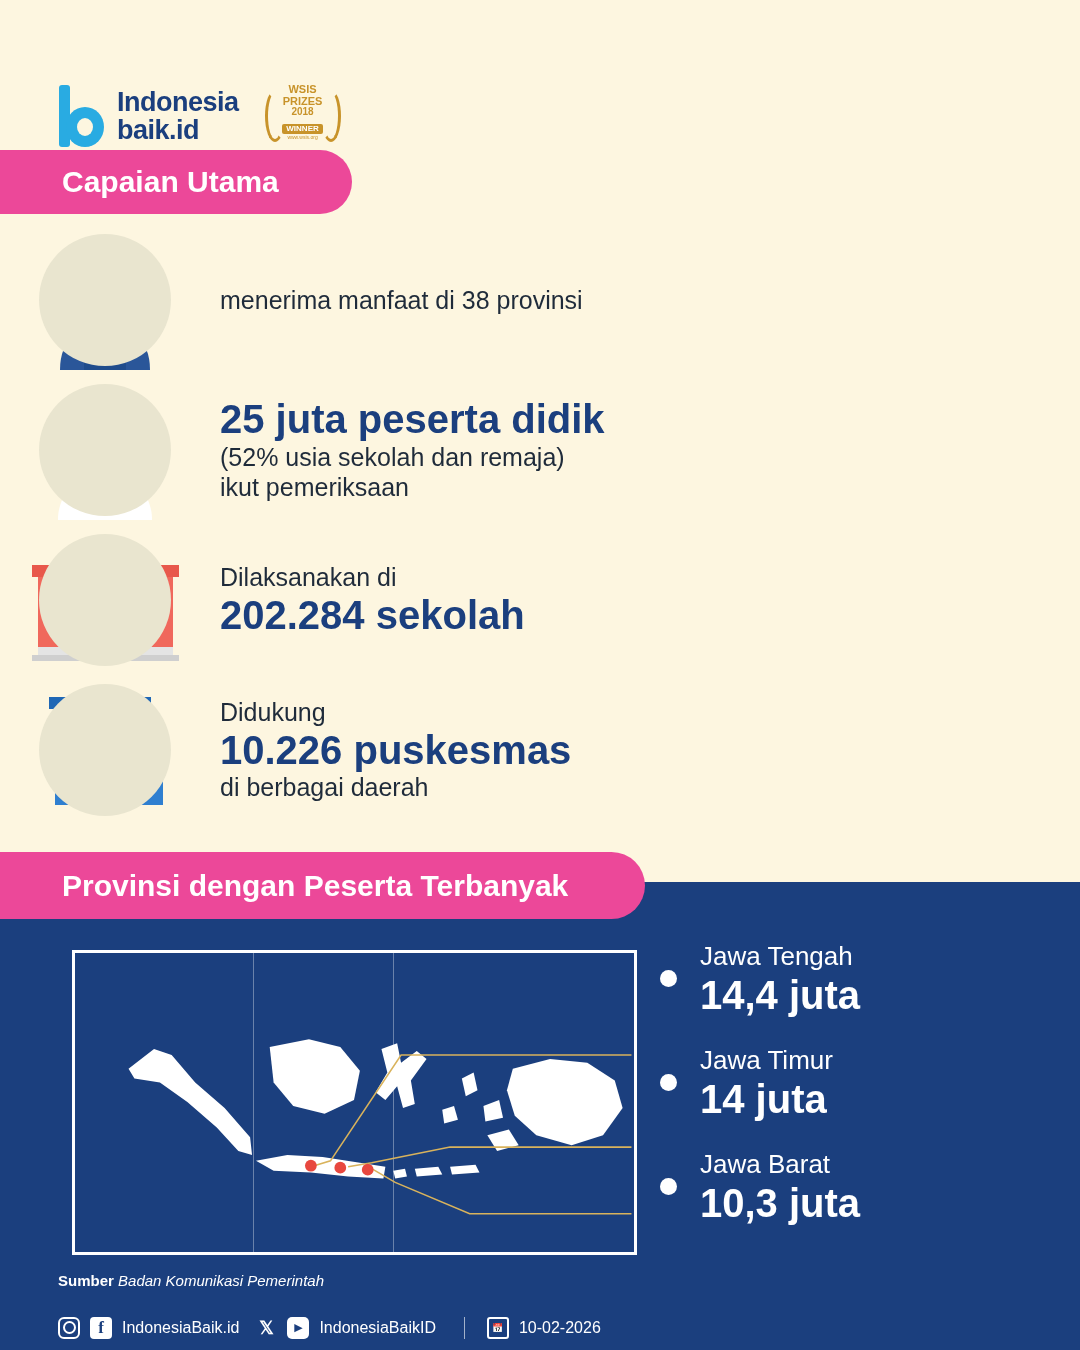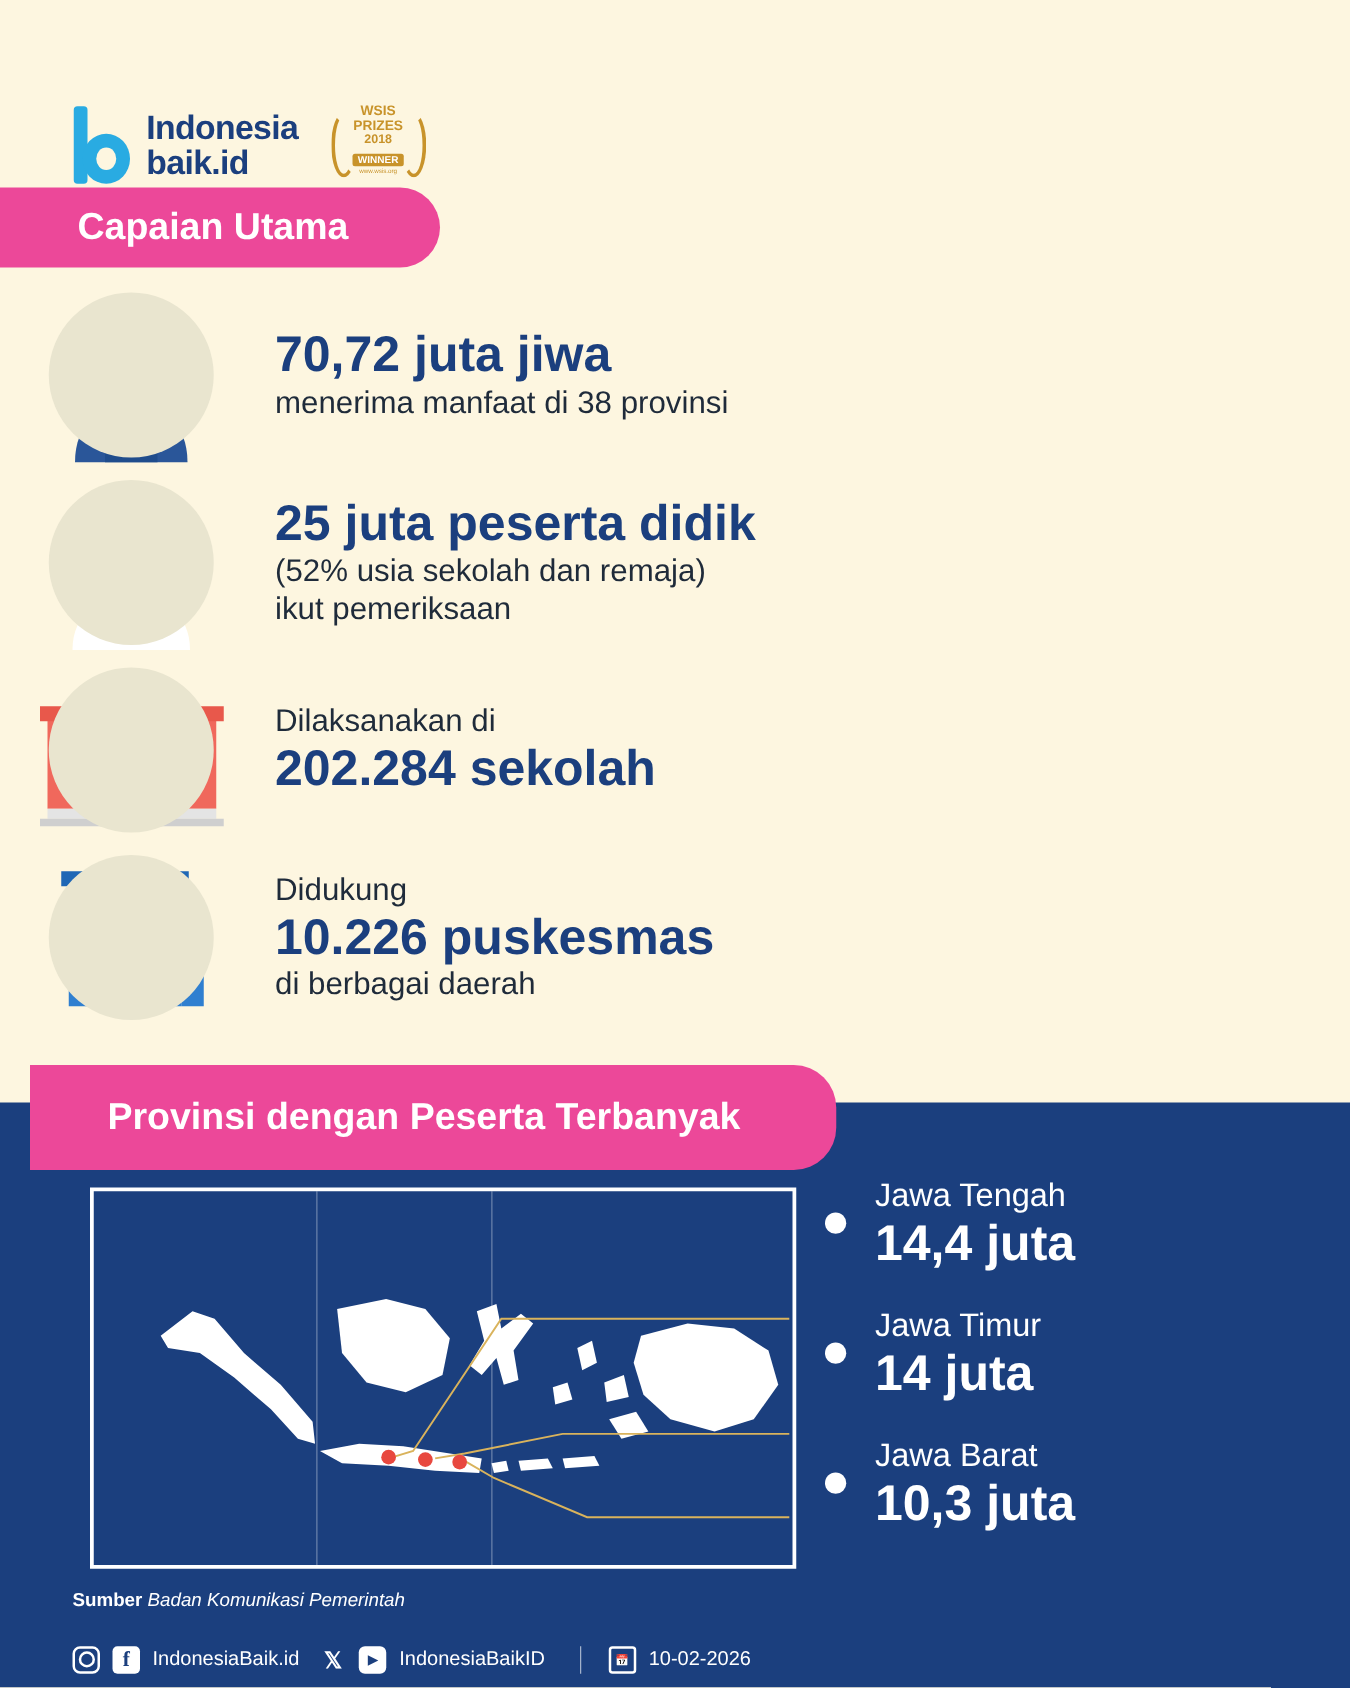--- a/index.html
+++ b/index.html
@@ -52,21 +52,21 @@
   }
   .wsis .core .l5 { font-size: 5px; margin-top: 1px; }
 
   
   .banner {
     background: #ec4899; color: #fff; font-size: 30px; font-weight: bold;
     display: flex; align-items: center; padding-left: 62px;
     border-top-right-radius: 34px; border-bottom-right-radius: 34px;
   }
   .banner-1 { position: absolute; top: 150px; left: 0; width: 352px; height: 64px; }
-  .banner-2 { position: absolute; top: 852px; left: 0; width: 645px; height: 84px; z-index: 5; margin-left: 24px; }
+  .banner-2 { position: absolute; top: 852px; left: 0; width: 645px; height: 67px; z-index: 5; }
 
   
   .stats { position: absolute; top: 225px; left: 0; width: 1080px; }
   .stat { display: flex; align-items: center; min-height: 150px; }
   .stat .art {
     width: 210px; flex: 0 0 210px; display: flex; align-items: center; justify-content: center;
     position: relative; height: 150px;
   }
   .circle-bg {
     position: absolute; width: 132px; height: 132px; border-radius: 50%;
@@ -160,21 +160,20 @@
             <path d="M44 46 a31 28 0 0 1 62 0 c0 -20 -14 -32 -31 -32 c-17 0 -31 12 -31 32 z" fill="#1c1c1c"></path>
             <ellipse cx="62" cy="58" rx="3.4" ry="4" fill="#23282e"></ellipse>
             <ellipse cx="88" cy="58" rx="3.4" ry="4" fill="#23282e"></ellipse>
             <path d="M66 74 q9 7 18 0" stroke="#23282e" stroke-width="3" fill="none" stroke-linecap="round"></path>
             <path d="M62 96 L75 116 L88 96 L96 100 L96 140 L54 140 L54 100 Z" fill="#1f4c8c"></path>
             <rect x="96" y="118" width="16" height="12" fill="#2a5699"></rect>
           </g>
         </svg>
       </div>
       <div class="txt">
-        <div class="big">70,72 juta jiwa</div>
         <div class="small">menerima manfaat di 38 provinsi</div>
       </div>
     </div>
 
     <div class="stat">
       <div class="art">
         <div class="circle-bg"></div>
         <svg width="150" height="140" viewBox="0 0 150 140">
           <g>
             <path d="M28 140 C28 110 50 98 75 98 C100 98 122 110 122 140 Z" fill="#ffffff"></path>

